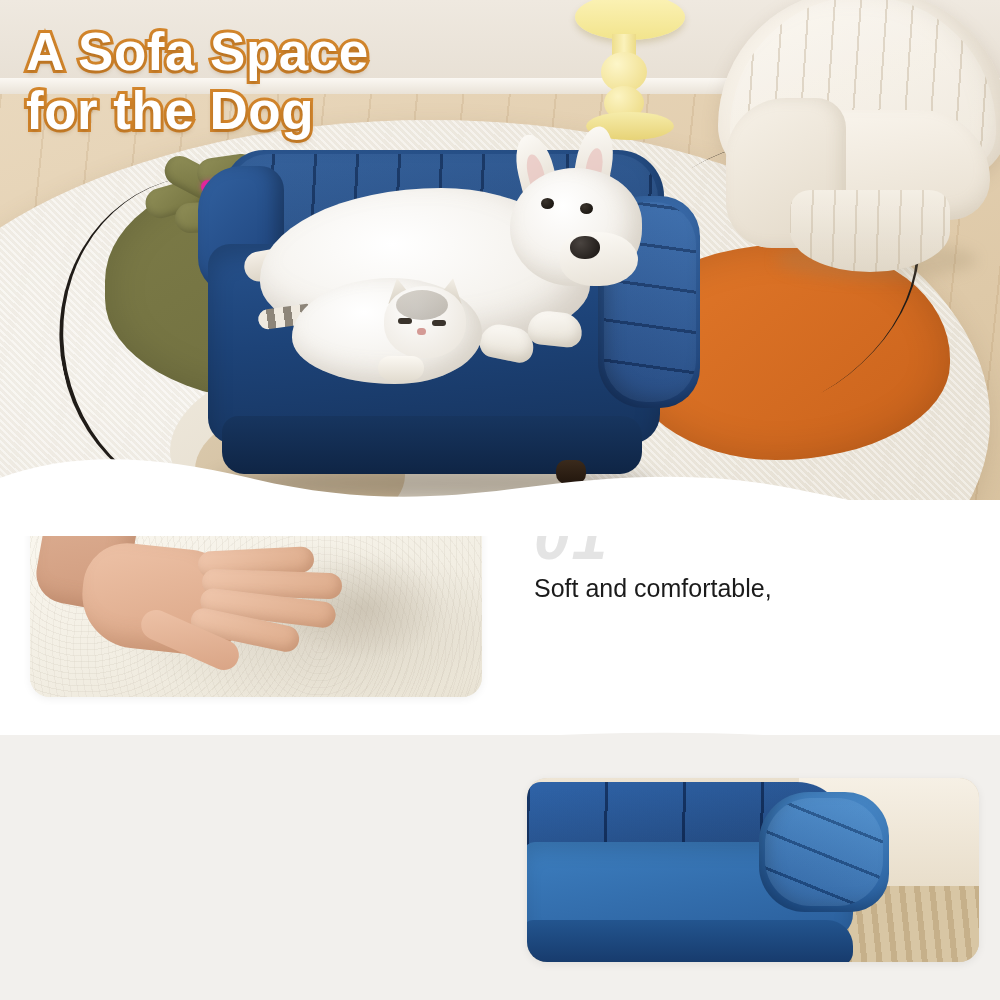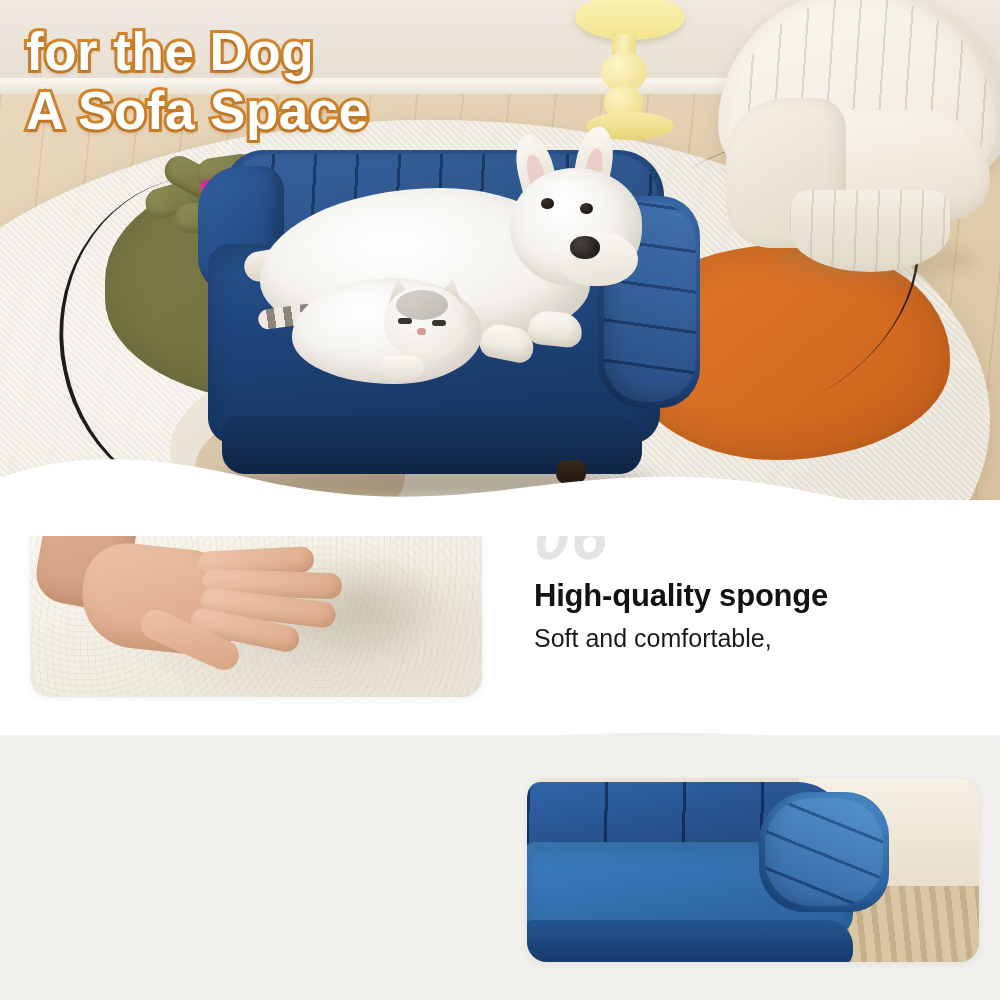--- a/index.html
+++ b/index.html
@@ -339,22 +339,22 @@
           <div class="cat-face-mark"></div>
           <div class="cat-eye ceye-l"></div>
           <div class="cat-eye ceye-r"></div>
           <div class="cat-nose"></div>
           <div class="cat-paw"></div>
         </div>
       </div>
     </div>
 
     <div class="headline">
+      <span class="ln">A Sofa Space</span>
       <span class="ln">for the Dog</span>
-      <span class="ln">A Sofa Space</span>
     </div>
   </div>
 
   <svg class="wave-top" viewBox="0 0 1000 92" preserveAspectRatio="none">
     <path d="M0,34 C70,8 150,10 250,34 C350,58 430,56 520,44 C610,32 700,26 790,44 C880,62 940,78 1000,70 L1000,92 L0,92 Z" fill="#ffffff"></path>
   </svg>
 
   <div class="sec01"></div>
 
   <div class="photo-sponge">
@@ -364,22 +364,21 @@
     <div class="arm"></div>
     <div class="hand"></div>
     <div class="finger f1"></div>
     <div class="finger f2"></div>
     <div class="finger f3"></div>
     <div class="finger f4"></div>
     <div class="thumb"></div>
   </div>
 
   <div class="txt01">
-    <div class="num">06</div>
-    <div class="feat-title">High-quality sponge</div>
+    <div class="num">01</div>
     <div class="feat-desc">
       <span>Soft and comfortable,</span><br>
     </div>
   </div>
 
   <div class="sec02"></div>
 
   <svg class="wave-mid" viewBox="0 0 1000 70" preserveAspectRatio="none">
     <path d="M0,52 C140,54 280,40 420,28 C560,16 700,12 840,24 C910,30 960,38 1000,42 L1000,70 L0,70 Z" fill="#f2f0ed"></path>
   </svg>

